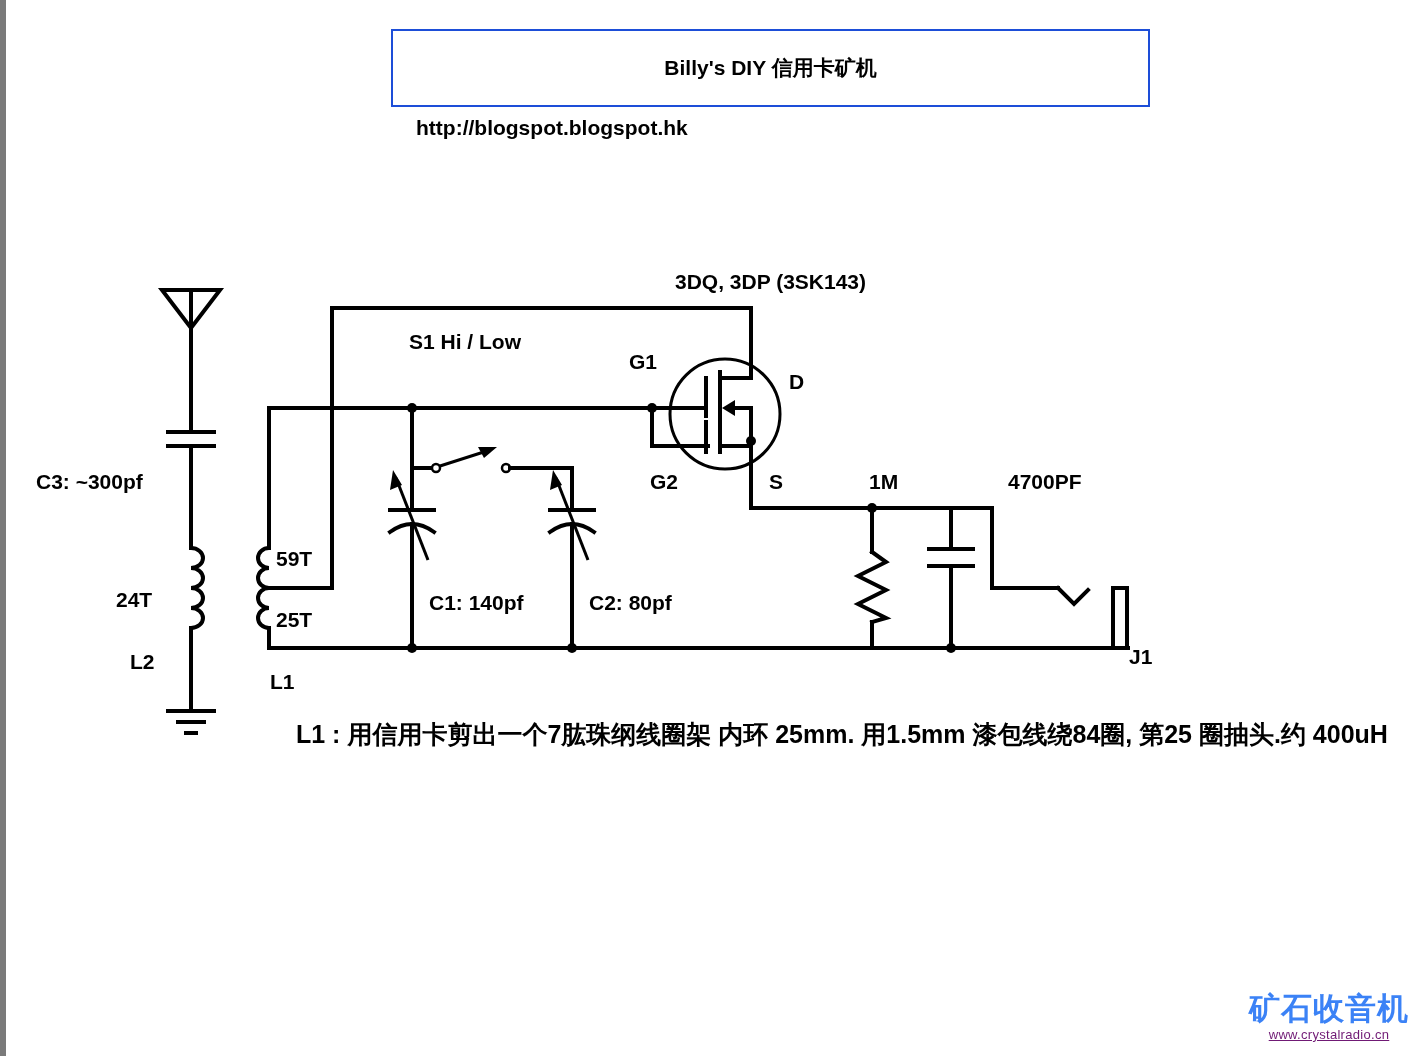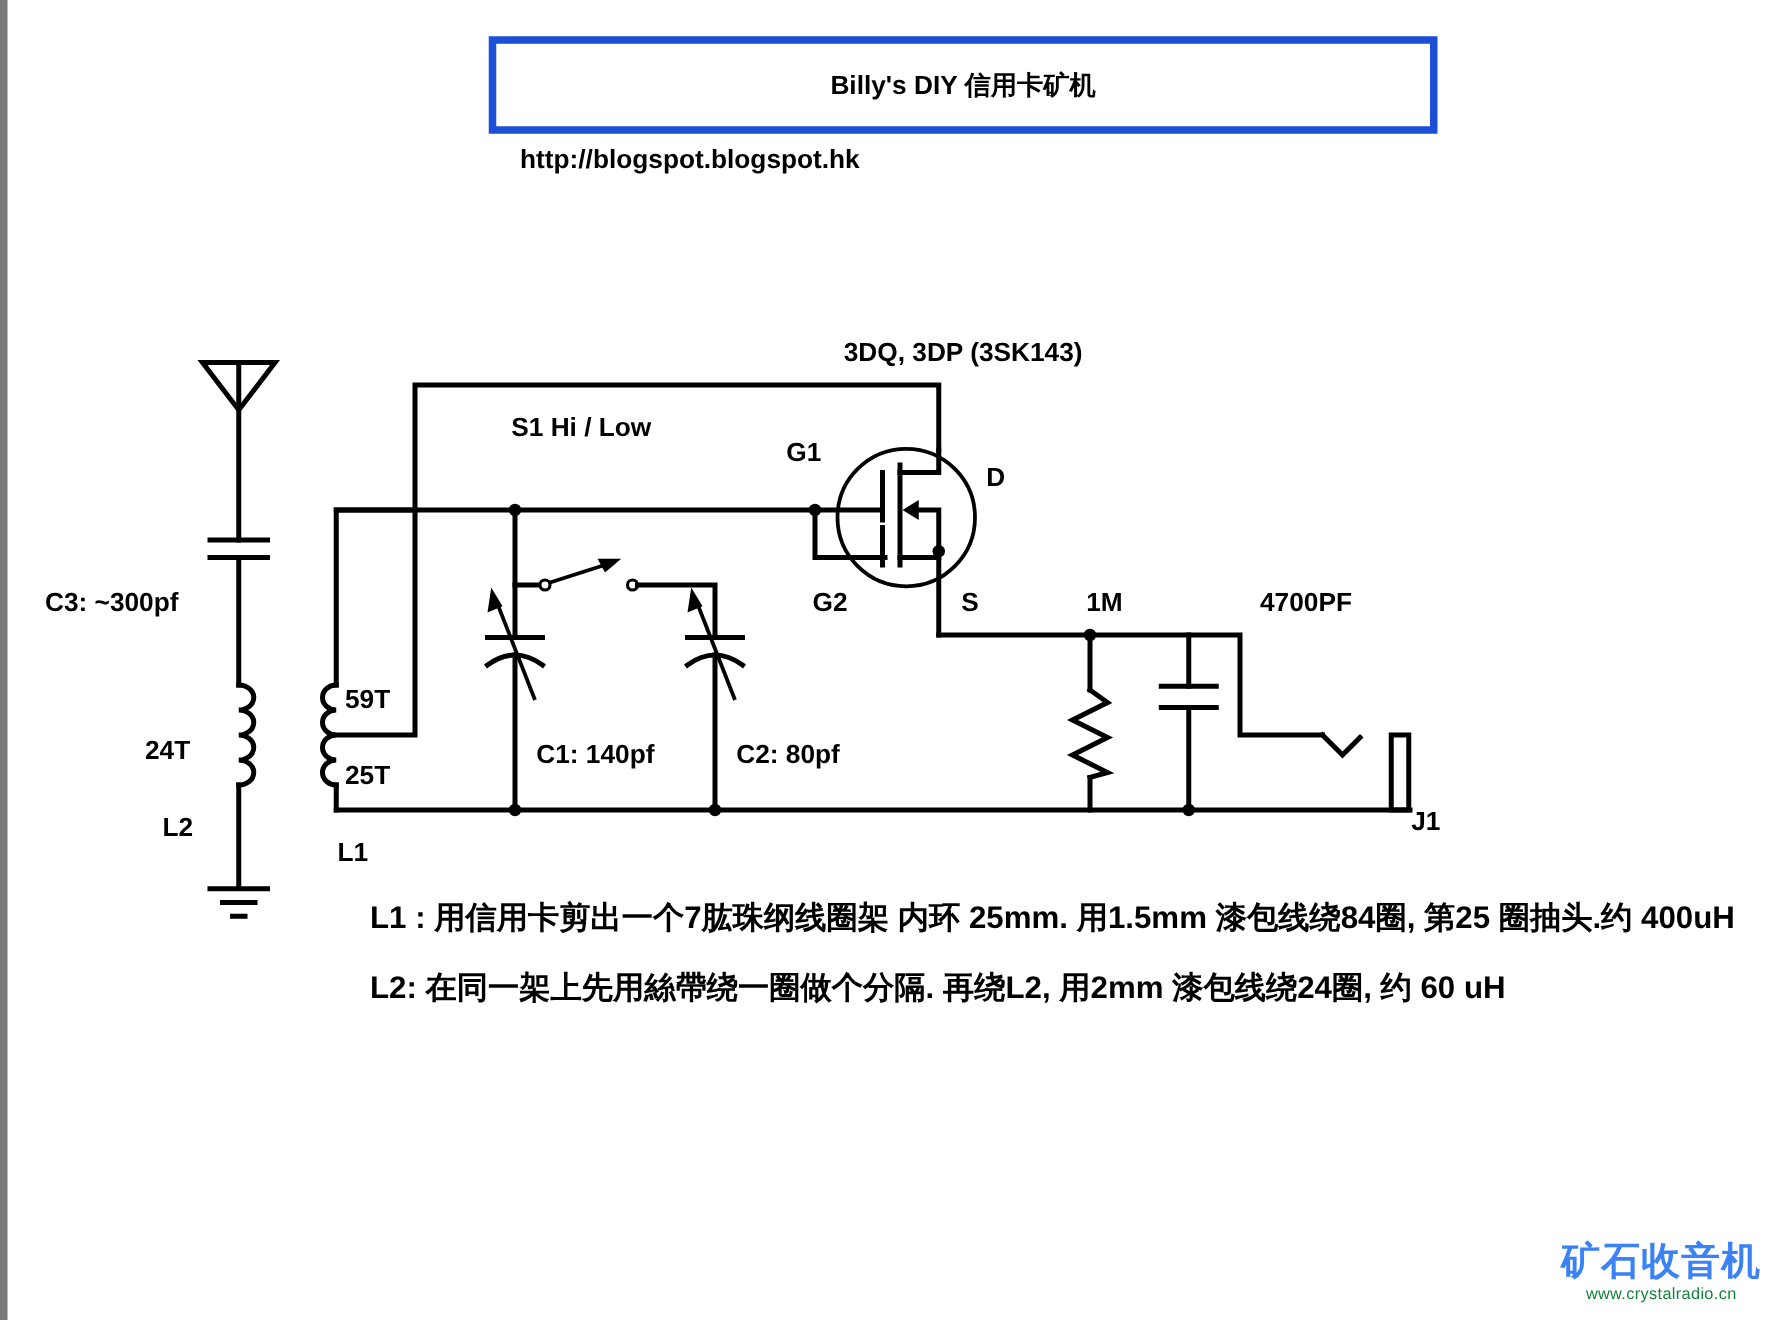--- a/index.html
+++ b/index.html
@@ -5,34 +5,34 @@
   html, body { margin: 0; padding: 0; }
   body {
     width: 1414px; height: 1056px; position: relative; overflow: hidden;
     background: #ffffff;
     font-family: "Liberation Sans", "DejaVu Sans", sans-serif;
     color: #000;
   }
   .left-strip { position: absolute; left: 0; top: 0; width: 6px; height: 1056px; background: #7a7a7a; }
   .title-box {
     position: absolute; left: 391px; top: 29px; width: 759px; height: 78px;
-    border: 6px solid #1d4ed8; box-sizing: border-box;
+    border: 2px solid #1d4ed8; box-sizing: border-box;
     display: flex; align-items: center; justify-content: center;
     font-weight: bold; font-size: 21px;
   }
   .url { position: absolute; left: 416px; top: 116px; font-weight: bold; font-size: 21px; }
   svg.schematic { position: absolute; left: 0; top: 0; }
   .lbl { font-family: "Liberation Sans", "DejaVu Sans", sans-serif; font-weight: bold; font-size: 21px; fill: #000; }
   .wire { stroke: #000; stroke-width: 4; fill: none; stroke-linecap: square; }
   .thin { stroke: #000; stroke-width: 3; fill: none; }
   .notes { position: absolute; left: 296px; top: 720px; }
   .note { font-weight: bold; font-size: 25px; height: 56px; line-height: 28px; white-space: nowrap; }
   .logo { position: absolute; left: 1244px; top: 992px; width: 170px; text-align: center; }
   .logo-cn { color: #3b82f6; font-weight: bold; font-size: 31px; letter-spacing: 1px; line-height: 34px; }
-  .logo-url { color: #15803d; font-size: 13px; line-height: 18px; letter-spacing: 0.3px; }
+  .logo-url { color: #701a75; font-size: 13px; line-height: 18px; letter-spacing: 0.3px; text-decoration: underline; }
 </style>
 </head>
 <body>
 
 <div class="left-strip"></div>
 
 <div class="title-box">
   <span>Billy's DIY 信用卡矿机</span>
 </div>
 <div class="url">http://blogspot.blogspot.hk</div>
@@ -155,19 +155,18 @@
   <text class="lbl" x="276" y="566">59T</text>
   <text class="lbl" x="276" y="627">25T</text>
   <text class="lbl" x="270" y="689">L1</text>
   <text class="lbl" x="429" y="610">C1: 140pf</text>
   <text class="lbl" x="589" y="610">C2: 80pf</text>
   <text class="lbl" x="1129" y="664">J1</text>
 </svg>
 
 <div class="notes">
   <div class="note">L1 : 用信用卡剪出一个7肱珠纲线圈架 内环 25mm. 用1.5mm 漆包线绕84圈, 第25 圈抽头.约 400uH</div>
-  <div class="note">L2: 在同一架上先用絲帶绕一圈做个分隔. 再绕L2, 用2mm 漆包线绕24圈, 约 60 uH</div>
 </div>
 
 <div class="logo">
   <div class="logo-cn">矿石收音机</div>
   <div class="logo-url">www.crystalradio.cn</div>
 </div>
 
 </body></html>

